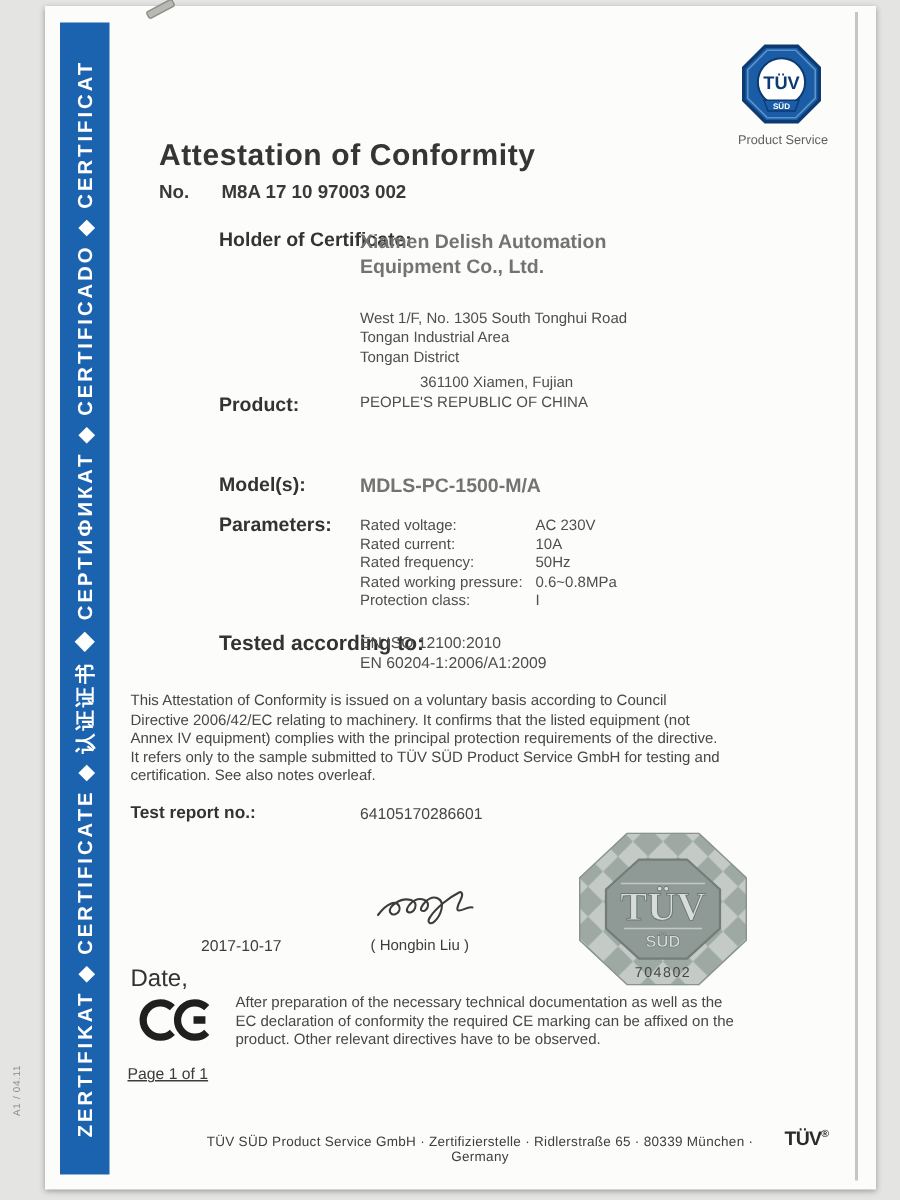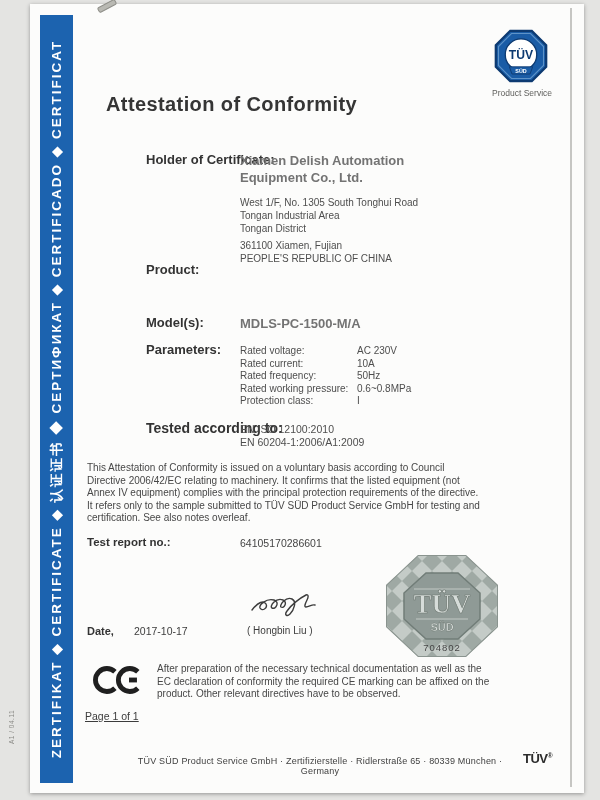--- a/index.html
+++ b/index.html
@@ -57,21 +57,21 @@
   .param-row .pl{width:117px;font-size:10px;color:#4e4e4e;line-height:12.5px;}
   .param-row .pv{font-size:10px;color:#4e4e4e;line-height:12.5px;}
   .statement{
     position:absolute;left:87px;top:462px;width:398px;
     font-size:10px;line-height:12.6px;color:#474747;
   }
   .report-label{position:absolute;left:87px;top:536px;}
   .report-value{position:absolute;left:240px;top:537px;font-size:10.5px;color:#454545;}
   .seal{position:absolute;left:382px;top:551px;width:120px;height:110px;}
   .signature{position:absolute;left:248px;top:588px;width:78px;height:32px;}
-  .date-label{position:absolute;left:87px;top:625px;font-size:11px;font-weight:bold;color:#333;}
+  .date-label{position:absolute;left:87px;top:644px;font-size:16px;font-weight:normal;color:#333;}
   .date-value{position:absolute;left:134px;top:625px;font-size:10.5px;color:#3d3d3d;}
   .signer{position:absolute;left:247px;top:625px;font-size:10px;color:#3d3d3d;}
   .ce-mark{position:absolute;left:92px;top:661px;width:52px;height:38px;}
   .ce-text{
     position:absolute;left:157px;top:663px;width:340px;
     font-size:10px;line-height:12.6px;color:#474747;
   }
   .page-note{position:absolute;left:85px;top:710px;font-size:10.5px;color:#3c3c3c;text-decoration:underline;}
   .footer-text{
     position:absolute;left:130px;top:756px;width:380px;text-align:center;
@@ -102,29 +102,33 @@
     <polygon points="18,2 42,2 58,18 58,42 42,58 18,58 2,42 2,18" fill="#1a5ca6" stroke="#0d3a71" stroke-width="2.5"></polygon>
     <polygon points="19.5,5 40.5,5 55,19.5 55,40.5 40.5,55 19.5,55 5,40.5 5,19.5" fill="none" stroke="#5e93c8" stroke-width="1.2"></polygon>
     <circle cx="30" cy="28.5" r="17.5" fill="#ffffff" stroke="#0d3a71" stroke-width="1.5"></circle>
     <text x="30" y="33.5" text-anchor="middle" font-family="Liberation Sans, sans-serif" font-size="13.5" font-weight="bold" fill="#0d3a71">TÜV</text>
     <polygon points="17,42 43,42 40,50 20,50" fill="#1a5ca6" stroke="#0d3a71" stroke-width="1"></polygon>
     <text x="30" y="48.5" text-anchor="middle" font-family="Liberation Sans, sans-serif" font-size="6" font-weight="bold" fill="#ffffff">SÜD</text>
   </svg>
   <div class="logo-caption">Product Service</div>
 
   <div class="title">Attestation of Conformity</div>
+  <div class="cert-no">
+    <span>No.</span>
+    <span class="num">M8A 17 10 97003 002</span>
+  </div>
 
   <div class="row-label lbl" style="top:152px;">Holder of Certificate:</div>
   <div class="row-value" style="top:152px;">
     <div class="val-bold">Xiamen Delish Automation</div>
     <div class="val-bold">Equipment Co., Ltd.</div>
-    <div class="small" style="margin-top:10px;">West 1/F, No. 1305 South Tonghui Road</div>
+    <div class="small" style="margin-top:20px;">West 1/F, No. 1305 South Tonghui Road</div>
     <div class="small">Tongan Industrial Area</div>
     <div class="small">Tongan District</div>
-    <div class="small" style="margin-top:4px;">361100 Xiamen, Fujian</div>
+    <div class="small" style="margin-top:4px;margin-left:40px;">361100 Xiamen, Fujian</div>
     <div class="small">PEOPLE'S REPUBLIC OF CHINA</div>
   </div>
 
   <div class="row-label lbl" style="top:262px;">Product:</div>
 
   <div class="row-label lbl" style="top:315px;">Model(s):</div>
   <div class="row-value val-bold" style="top:315px;">MDLS-PC-1500-M/A</div>
 
   <div class="row-label lbl" style="top:342px;">Parameters:</div>
   <div class="row-value" style="top:345px;">

